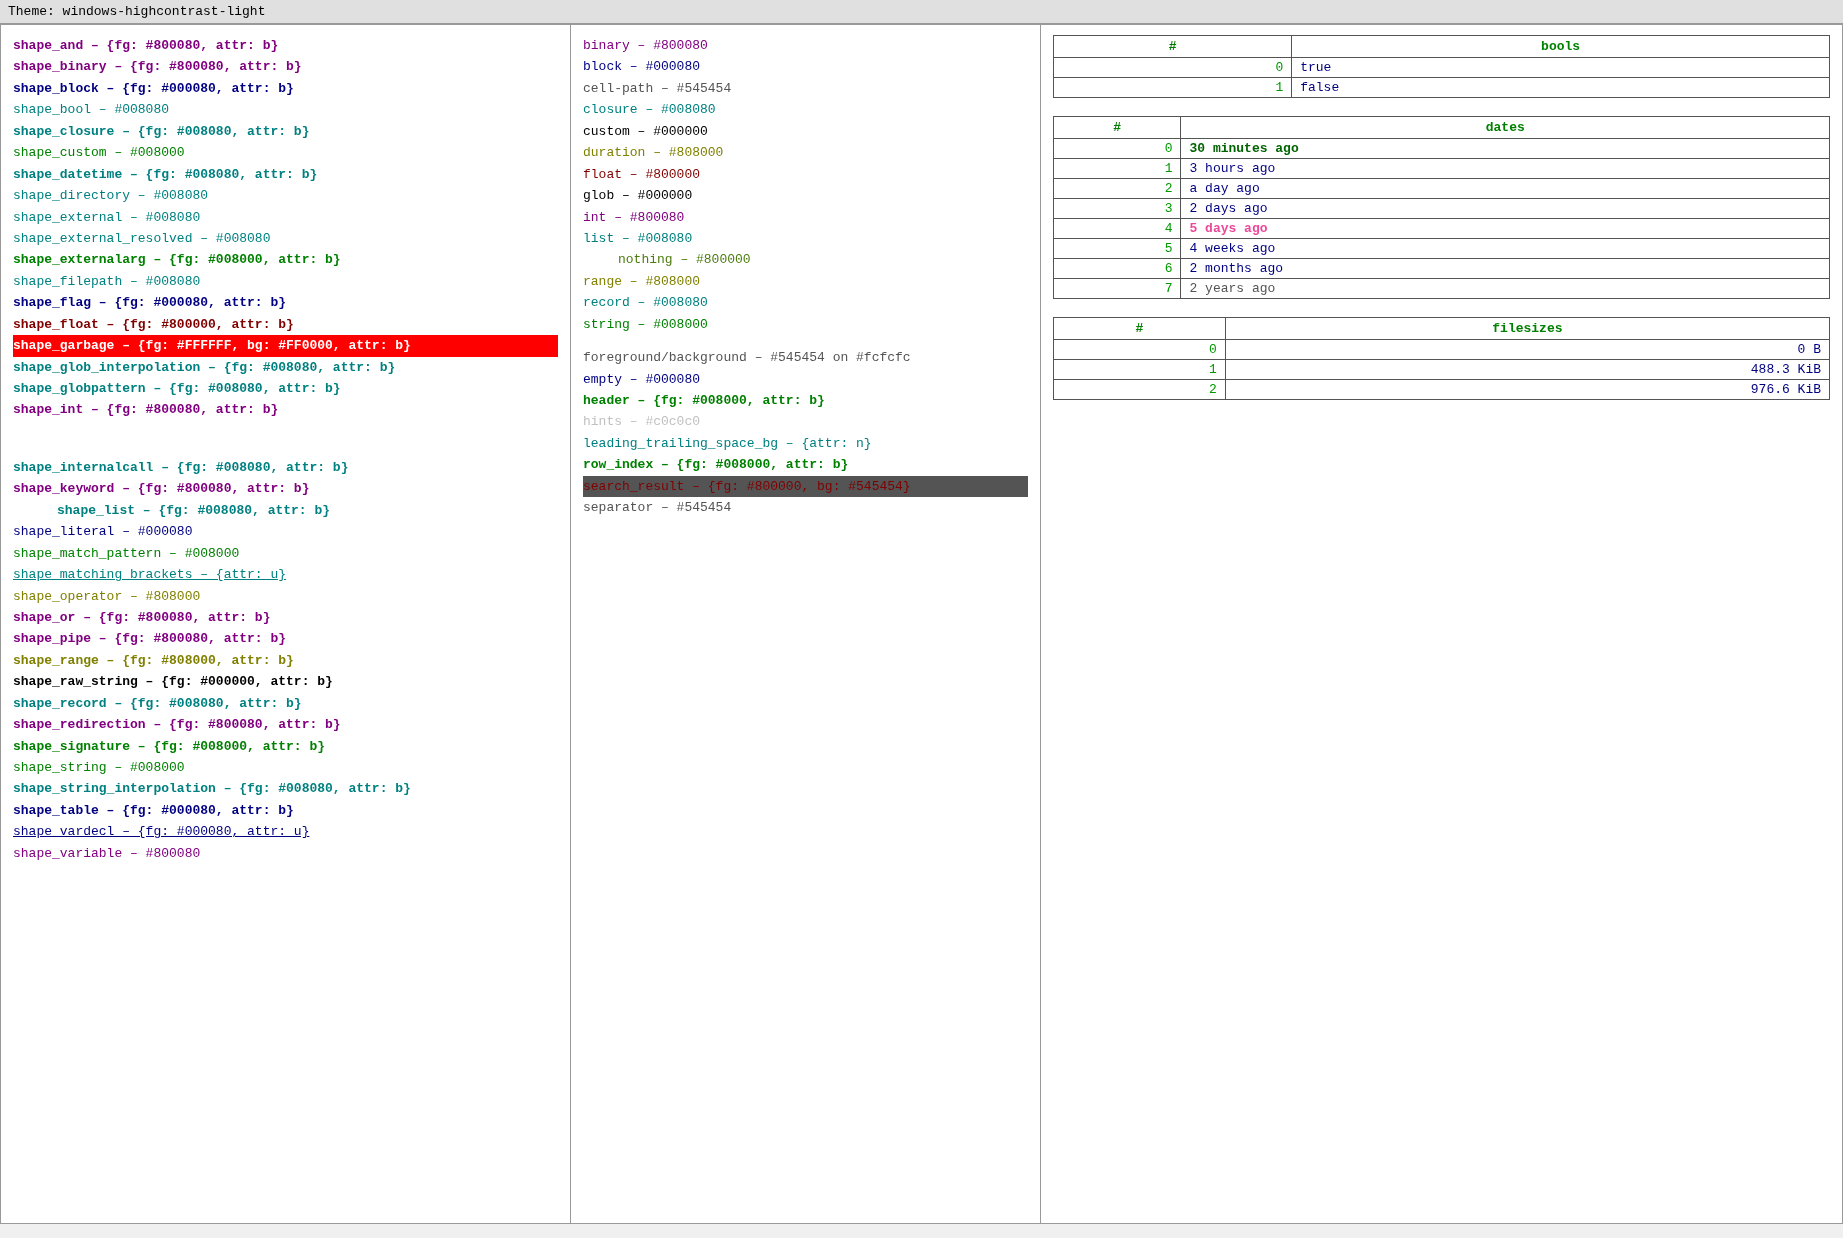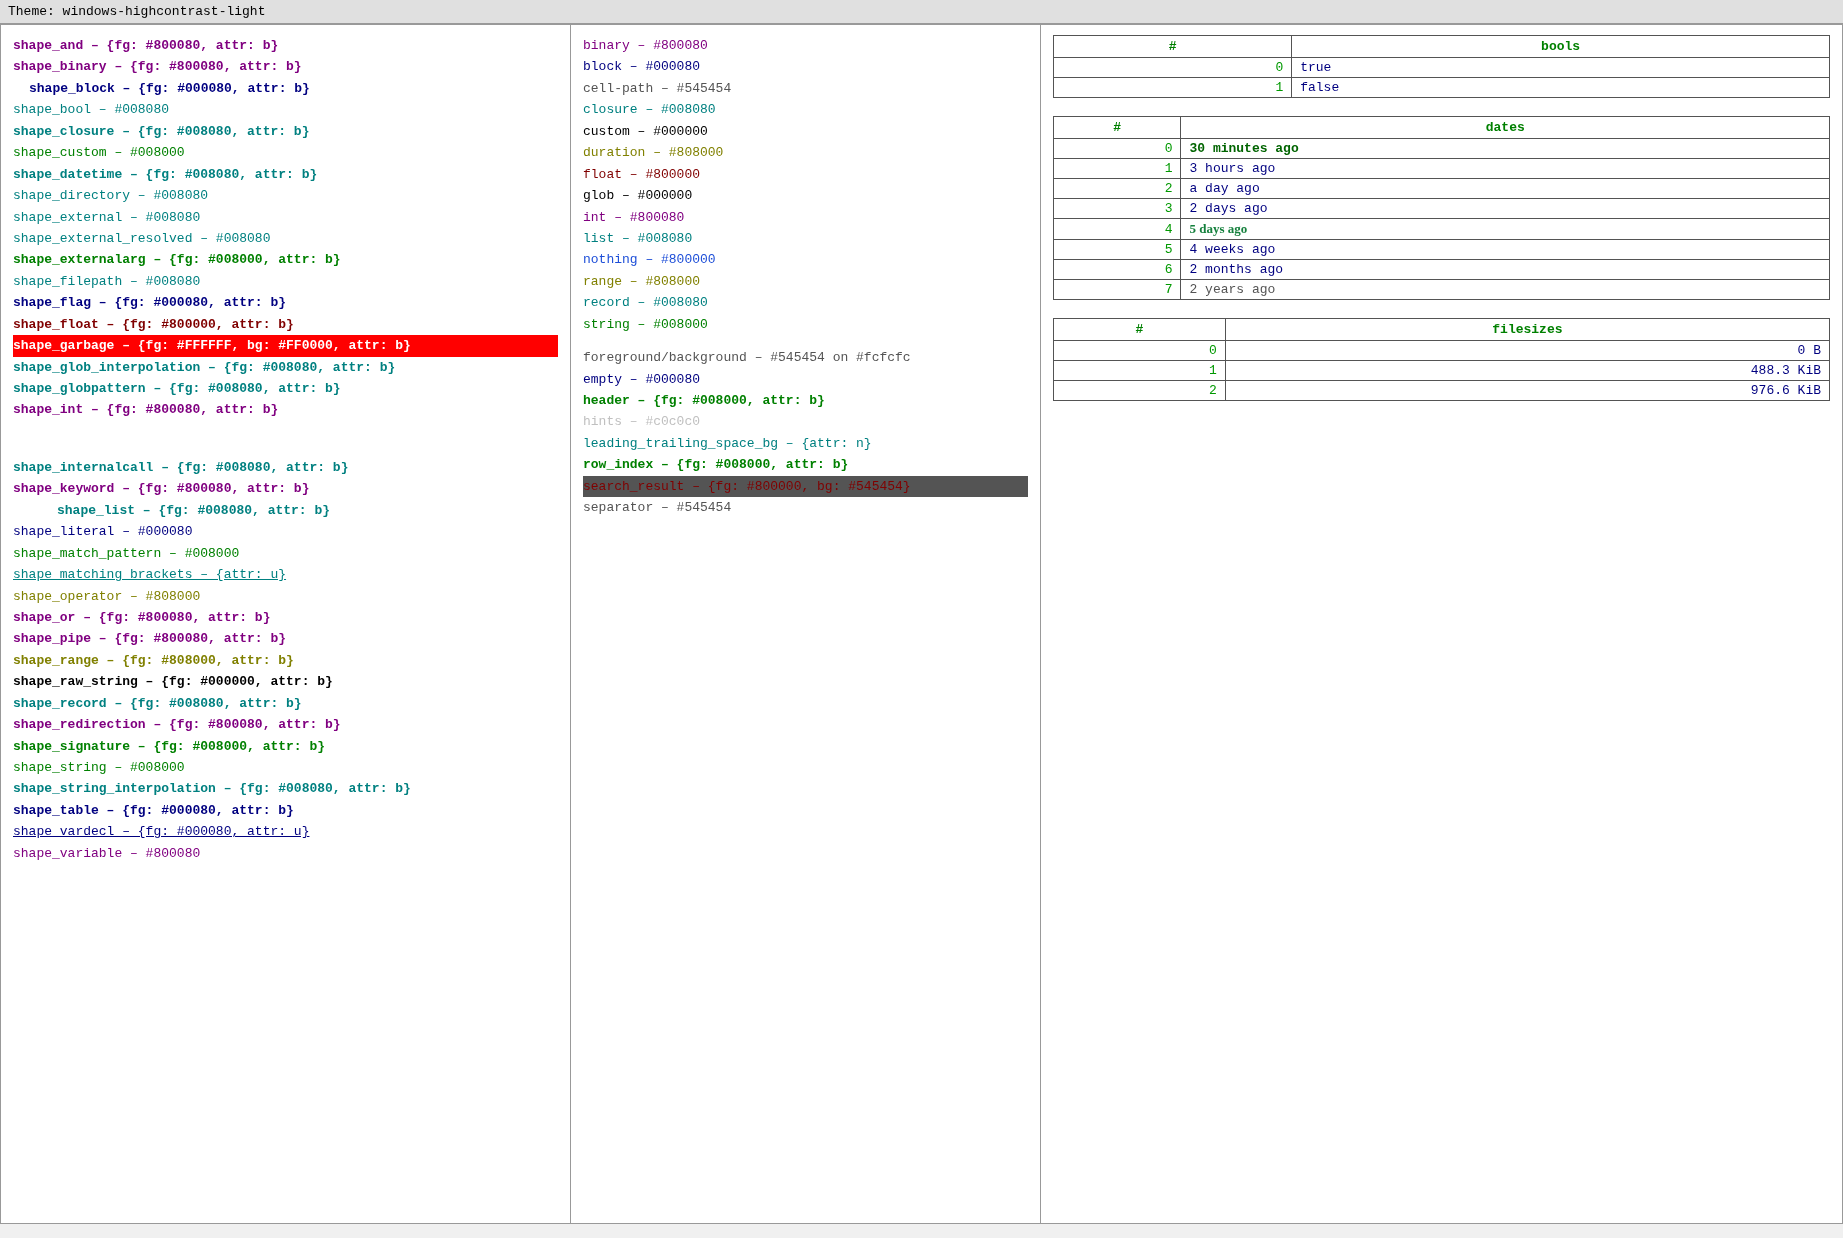--- a/index.html
+++ b/index.html
@@ -95,21 +95,21 @@
 
 <div class="theme-label">Theme: windows-highcontrast-light</div>
 
 <div class="main-container">
 
   <div class="col1">
 
     <div id="col1-content">
         <div style="line-height: 1.65;"><span style="color: rgb(128, 0, 128); font-weight: bold;">shape_and – {fg: #800080, attr: b}</span></div>
         <div style="line-height: 1.65;"><span style="color: rgb(128, 0, 128); font-weight: bold;">shape_binary – {fg: #800080, attr: b}</span></div>
-        <div style="line-height: 1.65; margin-left: 16px;"><span style="color: rgb(0, 0, 128); font-weight: bold;">shape_block – {fg: #000080, attr: b}</span></div>
+        <div style="line-height: 1.65;"><span style="color: rgb(0, 0, 128); font-weight: bold;">shape_block – {fg: #000080, attr: b}</span></div>
         <div style="line-height: 1.65;"><span style="color: rgb(0, 128, 128);">shape_bool – #008080</span></div>
         <div style="line-height: 1.65;"><span style="color: rgb(0, 128, 128); font-weight: bold;">shape_closure – {fg: #008080, attr: b}</span></div>
         <div style="line-height: 1.65;"><span style="color: rgb(0, 128, 0);">shape_custom – #008000</span></div>
         <div style="line-height: 1.65;"><span style="color: rgb(0, 128, 128); font-weight: bold;">shape_datetime – {fg: #008080, attr: b}</span></div>
         <div style="line-height: 1.65;"><span style="color: rgb(0, 128, 128);">shape_directory – #008080</span></div>
         <div style="line-height: 1.65;"><span style="color: rgb(0, 128, 128);">shape_external – #008080</span></div>
         <div style="line-height: 1.65;"><span style="color: rgb(0, 128, 128);">shape_external_resolved – #008080</span></div>
         <div style="line-height: 1.65;"><span style="color: rgb(0, 128, 0); font-weight: bold;">shape_externalarg – {fg: #008000, attr: b}</span></div>
         <div style="line-height: 1.65;"><span style="color: rgb(0, 128, 128);">shape_filepath – #008080</span></div>
         <div style="line-height: 1.65;"><span style="color: rgb(0, 0, 128); font-weight: bold;">shape_flag – {fg: #000080, attr: b}</span></div>
@@ -145,21 +145,21 @@
         <div style="line-height: 1.65;"><span style="color: rgb(128, 0, 128);">binary – #800080</span></div>
         <div style="line-height: 1.65;"><span style="color: rgb(0, 0, 128);">block – #000080</span></div>
         <div style="line-height: 1.65;"><span style="color: rgb(84, 84, 84);">cell-path – #545454</span></div>
         <div style="line-height: 1.65;"><span style="color: rgb(0, 128, 128);">closure – #008080</span></div>
         <div style="line-height: 1.65;"><span style="color: rgb(0, 0, 0);">custom – #000000</span></div>
         <div style="line-height: 1.65;"><span style="color: rgb(128, 128, 0);">duration – #808000</span></div>
         <div style="line-height: 1.65;"><span style="color: rgb(128, 0, 0);">float – #800000</span></div>
         <div style="line-height: 1.65;"><span style="color: rgb(0, 0, 0);">glob – #000000</span></div>
         <div style="line-height: 1.65;"><span style="color: rgb(128, 0, 128);">int – #800080</span></div>
         <div style="line-height: 1.65;"><span style="color: rgb(0, 128, 128);">list – #008080</span></div>
-        <div style="line-height: 1.65;"><span style="color: #1d4ed8;">nothing – #800000</span></div>
+        <div style="line-height: 1.65;"><span style="color: #4d7c0f; margin-left: 35px;">nothing – #800000</span></div>
         <div style="line-height: 1.65;"><span style="color: rgb(128, 128, 0);">range – #808000</span></div>
         <div style="line-height: 1.65;"><span style="color: rgb(0, 128, 128);">record – #008080</span></div>
         <div style="line-height: 1.65;"><span style="color: rgb(0, 128, 0);">string – #008000</span></div>
       </div>
     <div class="section-gap"></div>
     <div id="col2-bottom-content">
         <div style="line-height: 1.65;"><span style="color: rgb(84, 84, 84);">foreground/background – #545454 on #fcfcfc</span></div>
         <div style="line-height: 1.65;"><span style="color: rgb(0, 0, 128);">empty – #000080</span></div>
         <div style="line-height: 1.65;"><span style="color: rgb(0, 128, 0); font-weight: bold;">header – {fg: #008000, attr: b}</span></div>
         <div style="line-height: 1.65;"><span style="color: rgb(192, 192, 192);">hints – #c0c0c0</span></div>
@@ -213,21 +213,21 @@
             <tr>
               <td style="color: rgb(0, 153, 0); text-align: right;">2</td>
               <td style="color: rgb(0, 0, 128);">a day ago</td>
             </tr>
             <tr>
               <td style="color: rgb(0, 153, 0); text-align: right;">3</td>
               <td style="color: rgb(0, 0, 128);">2 days ago</td>
             </tr>
             <tr>
               <td style="color: rgb(0, 153, 0); text-align: right;">4</td>
-              <td style="color: #15803d; font-weight: bold; font-family: Liberation Serif, serif;">5 days ago</td>
+              <td style="color: #ec4899; font-weight: bold;">5 days ago</td>
             </tr>
             <tr>
               <td style="color: rgb(0, 153, 0); text-align: right;">5</td>
               <td style="color: rgb(0, 0, 128);">4 weeks ago</td>
             </tr>
             <tr>
               <td style="color: rgb(0, 153, 0); text-align: right;">6</td>
               <td style="color: rgb(0, 0, 128);">2 months ago</td>
             </tr>
             <tr>

